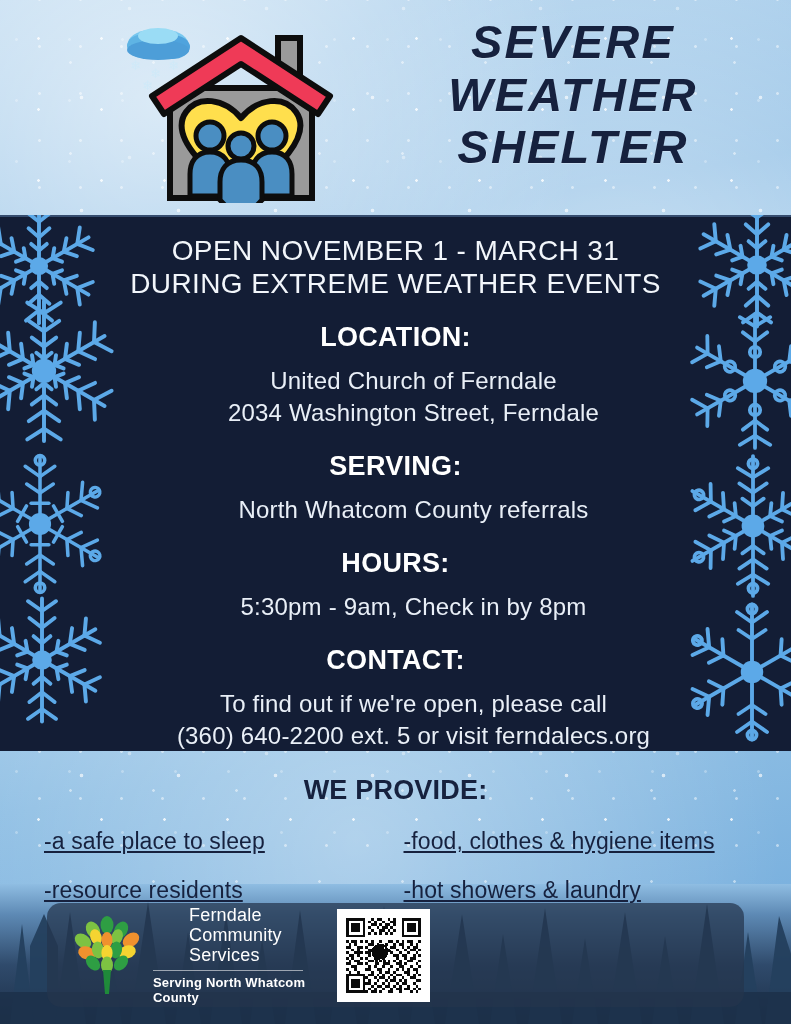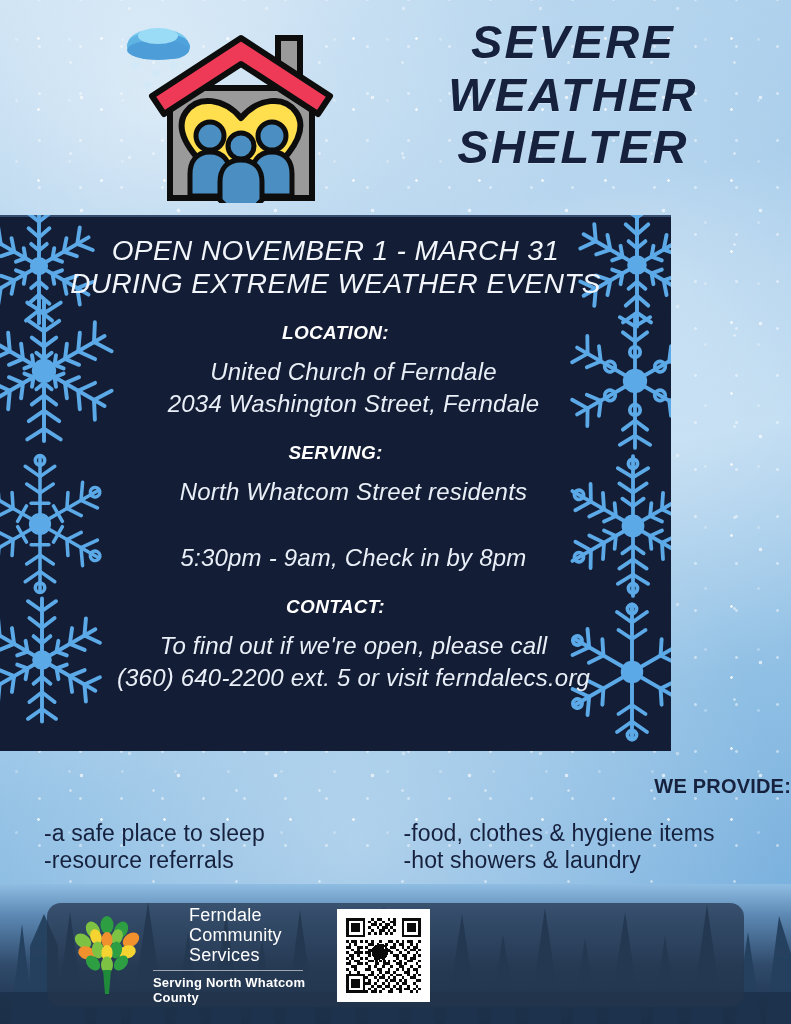--- a/index.html
+++ b/index.html
@@ -50,39 +50,39 @@
     color:#16213e;
     font-weight:800;
     letter-spacing:2.2px;
     line-height:1.12;
     font-style:italic;
   }
   .title-line{ font-size:47px; display:block; text-shadow:0 1px 0 rgba(255,255,255,.25); }
 
   
   .band{
-    position:absolute; left:0; top:215px; width:671px; height:536px;
-    background:#131d35; z-index:6; overflow:hidden;font-style:italic;
+    position:absolute; left:0; top:215px; width:791px; height:536px;
+    background:#131d35; z-index:6; overflow:hidden;
   }
   .band::before{
     content:""; position:absolute; left:0; top:0; width:100%; height:2px;
     background:rgba(120,170,220,.35);
   }
   .band-inner{
     position:relative; z-index:4;
     padding-top:19px;
     text-align:center;
     color:#ffffff;
   }
   .open-line{
     font-size:28px; font-weight:400; letter-spacing:.4px; line-height:1.18;
     color:#f2f6fb;
   }
   .sec-head{
-    font-size:19px; font-weight:700; letter-spacing:.3px; color:#ffffff;
+    font-size:27px; font-weight:700; letter-spacing:.3px; color:#ffffff;
   }
   .sec-body{
     font-size:24px; font-weight:300; letter-spacing:.2px; line-height:1.33;
     color:#e9eff7;
     padding-left:36px;
   }
   .gap-a{ height:22px; }
   .gap-b{ height:12px; }
 
   
@@ -91,28 +91,29 @@
   .flakes.right{ right:-18px; }
   .flake{ position:absolute; }
   .flake svg{ display:block; }
 
   
   .provide{
     position:absolute; left:0; top:751px; width:791px; height:150px; z-index:5;
     color:#16213e; text-align:center;
   }
   .provide-title{
-    font-size:20px; font-weight:600; letter-spacing:.2px; margin-top:24px;text-align:right;
+    font-size:27px; font-weight:600; letter-spacing:.2px; margin-top:24px;
   }
   .provide-grid{
     margin-top:22px;
     display:grid;
     grid-template-columns: 1fr 1fr;
+    row-gap:22px;
     padding:0 44px;
-    font-size:23px; font-weight:500; letter-spacing:.1px;
+    font-size:23px; font-weight:500; letter-spacing:.1px;text-decoration:underline;
   }
   .provide-grid div{ text-align:left; }
   .provide-grid div.col2{ padding-left:8px; }
 
   
   .forest{
     position:absolute; left:0; bottom:0; width:791px; height:140px; z-index:4;
     background:linear-gradient(180deg,#8fbde2 0%, #5d89b4 22%, #2f4a6b 58%, #1d3049 100%);
     overflow:hidden;
   }
@@ -379,40 +380,41 @@
 
       <div class="gap-a"></div>
       <div class="sec-head">LOCATION:</div>
       <div class="gap-b"></div>
       <div class="sec-body">United Church of Ferndale</div>
       <div class="sec-body">2034 Washington Street, Ferndale</div>
 
       <div class="gap-a"></div>
       <div class="sec-head">SERVING:</div>
       <div class="gap-b"></div>
-      <div class="sec-body">North Whatcom Street residents</div>
+      <div class="sec-body">North Whatcom County referrals</div>
 
       <div class="gap-a"></div>
+      <div class="sec-head">HOURS:</div>
       <div class="gap-b"></div>
       <div class="sec-body">5:30pm - 9am, Check in by 8pm</div>
 
       <div class="gap-a"></div>
       <div class="sec-head">CONTACT:</div>
       <div class="gap-b"></div>
       <div class="sec-body">To find out if we're open, please call</div>
       <div class="sec-body">(360) 640-2200 ext. 5 or visit ferndalecs.org</div>
     </div>
   </div>
 
   <div class="provide">
     <div class="provide-title">WE PROVIDE:</div>
     <div class="provide-grid">
       <div>-a safe place to sleep</div>
       <div class="col2">-food, clothes &amp; hygiene items</div>
-      <div>-resource referrals</div>
+      <div>-resource residents</div>
       <div class="col2">-hot showers &amp; laundry</div>
     </div>
   </div>
 
   <div class="forest">
     <svg viewBox="0 0 791 140" preserveAspectRatio="none">
       <g fill="#24405e" opacity=".95">
         <path d="M30 140 L30 62 L44 30 L58 62 L58 140 Z"></path>
         <path d="M10 140 L22 40 L34 140 Z"></path>
         <path d="M55 140 L70 28 L86 140 Z"></path>

